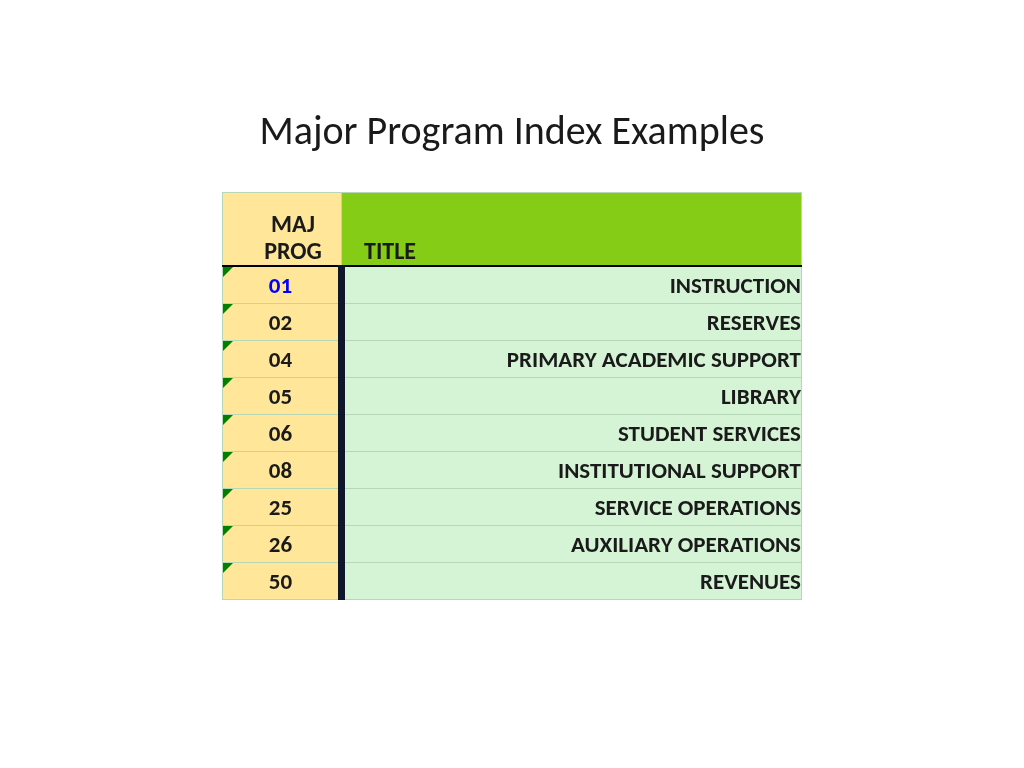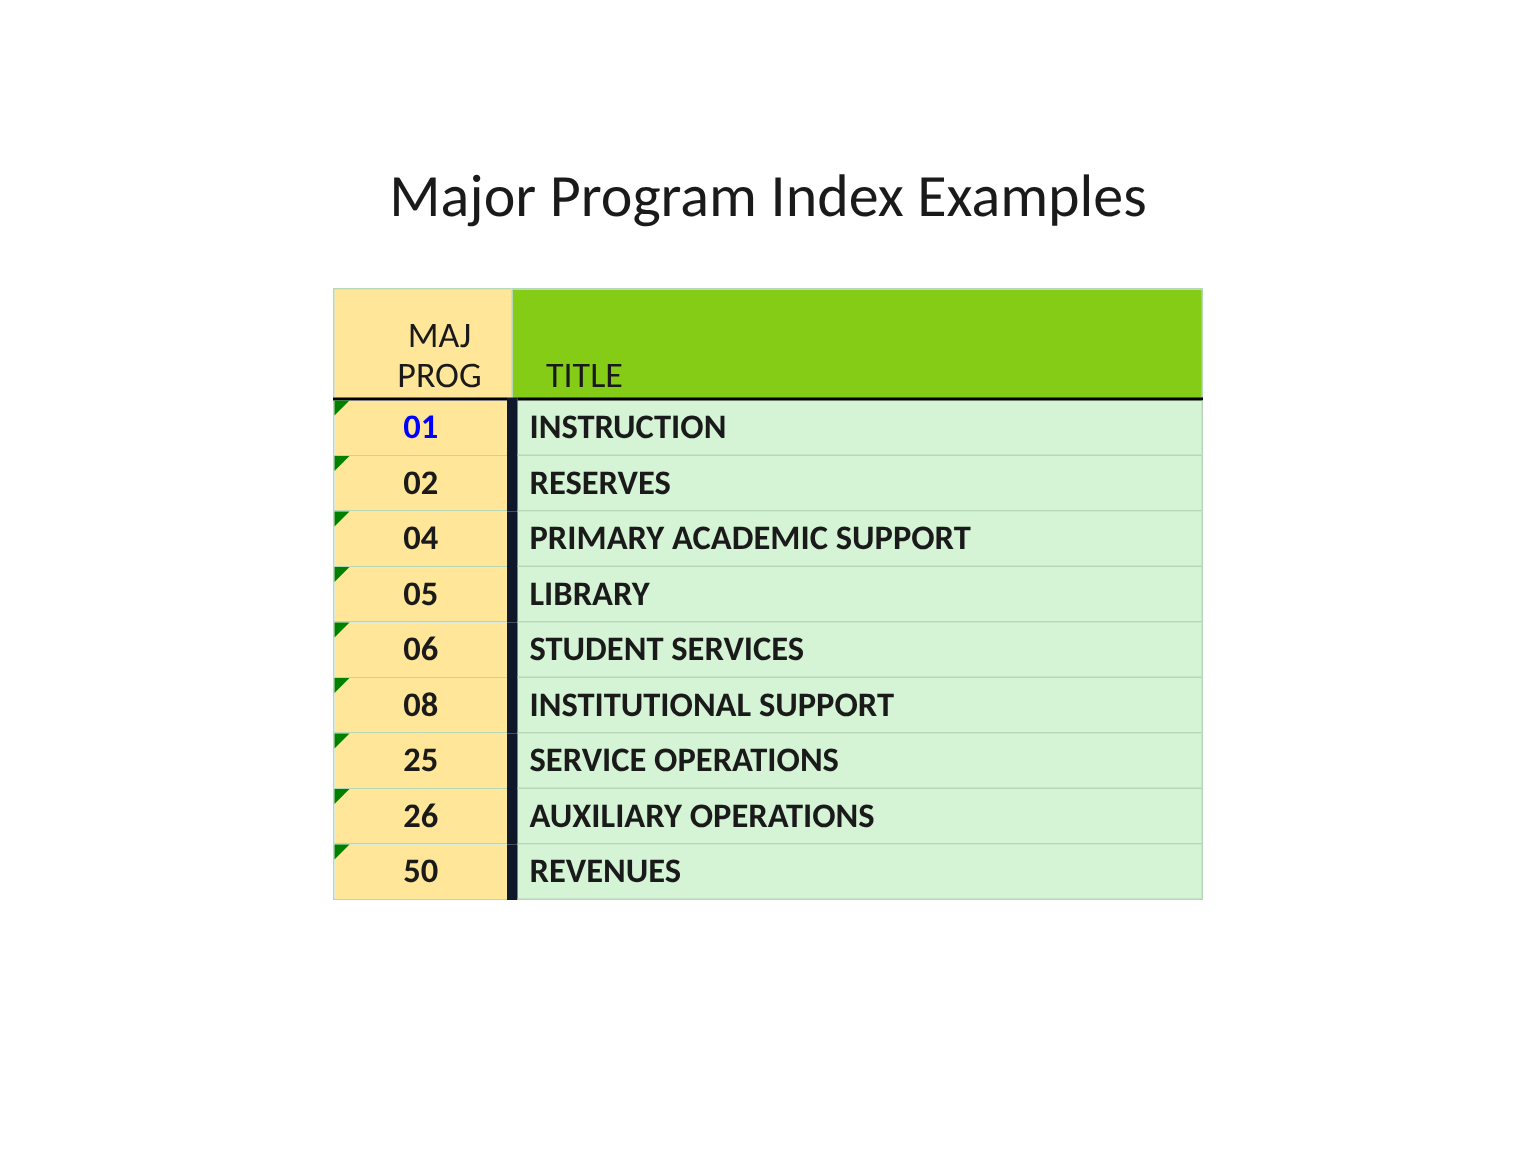--- a/index.html
+++ b/index.html
@@ -33,21 +33,21 @@
     top: 148px;
     left: 222px;
     width: 580px;
     border-collapse: collapse;
     border: 1px solid #b7d8b7;
   }
   .table-wrap th, .table-wrap td {
     padding: 0;
   }
   .hdr-row td {
-    font-weight: 400;
+    font-weight: 700;
     font-size: 24px;
     color: #1a1a1a;
     vertical-align: bottom;
     height: 72px;
     border-bottom: 2px solid #000000;
     padding-left: 22px;
   }
   .col-code-hdr {
     width: 96px;
     background: #ffe699;
@@ -71,20 +71,21 @@
   .data-row .col-code {
     position: relative;
     width: 96px;
     background: #ffe699;
     text-align: center;
     border-right: 7px solid #0f172a;
   }
   .data-row .col-title {
     background: #d5f3d5;
     padding-left: 8px;
+    text-align: right;
   }
   .code-highlight {
     color: #0000ff;
   }
   .err-mark {
     position: absolute;
     top: 0;
     left: 0;
     width: 0;
     height: 0;

